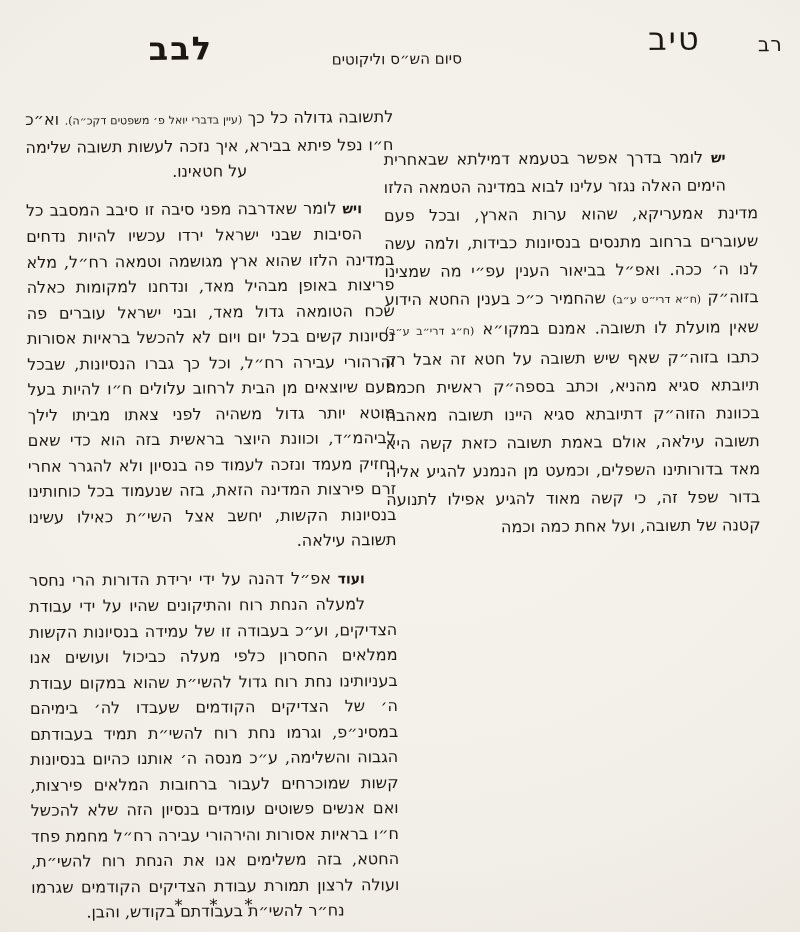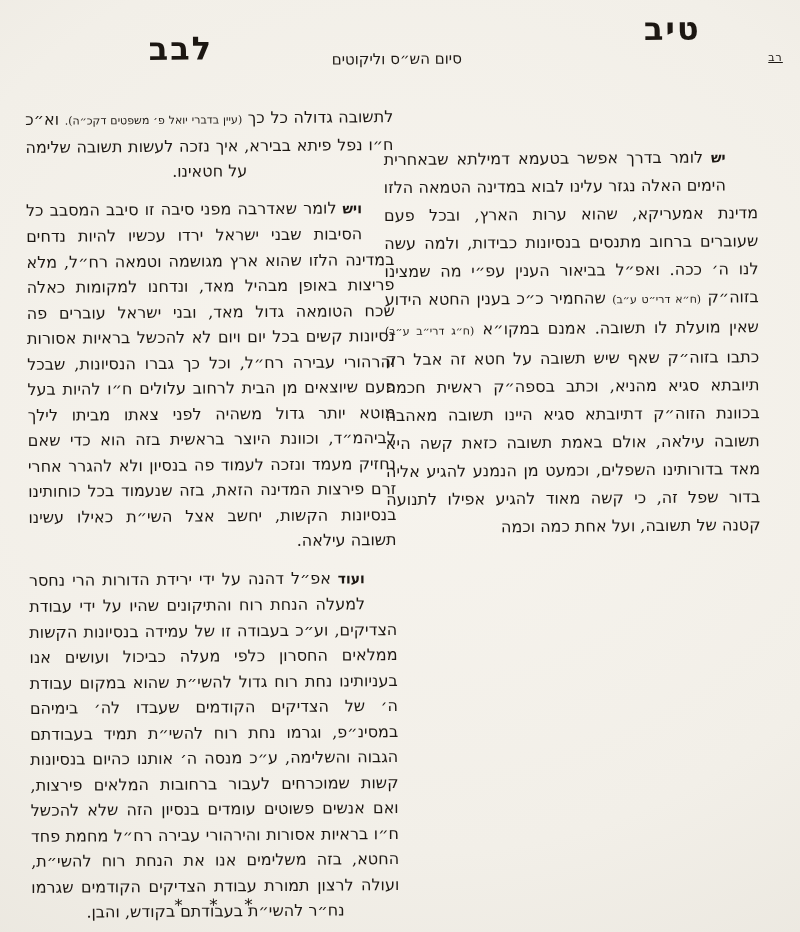--- a/index.html
+++ b/index.html
@@ -19,26 +19,26 @@
     background:
       radial-gradient(ellipse 120% 90% at 52% 42%, #f7f4ee 0%, var(--paper) 55%, var(--paper-edge) 100%);
   }
   .sheet{
     position:absolute;inset:0;
     transform:rotate(-0.45deg);
     transform-origin:50% 50%;
   }
   
   .pagenum{
-    position:absolute;top:54px;right:14px;
-    font-size:11px;letter-spacing:1px;text-decoration:underline;
+    position:absolute;top:35px;right:14px;
+    font-size:20px;letter-spacing:1px;
   }
   .title-tiv{
-    position:absolute;top:12px;right:96px;
-    font-size:32px;font-weight:bold;letter-spacing:2px;
+    position:absolute;top:22px;right:96px;
+    font-size:32px;font-weight:normal;letter-spacing:2px;
   }
   .section{
     position:absolute;top:50px;left:0;right:0;
     text-align:center;font-size:15px;
   }
   .title-levav{
     position:absolute;top:28px;left:152px;
     font-size:32px;font-weight:bold;letter-spacing:2px;text-align:center;
   }
   

